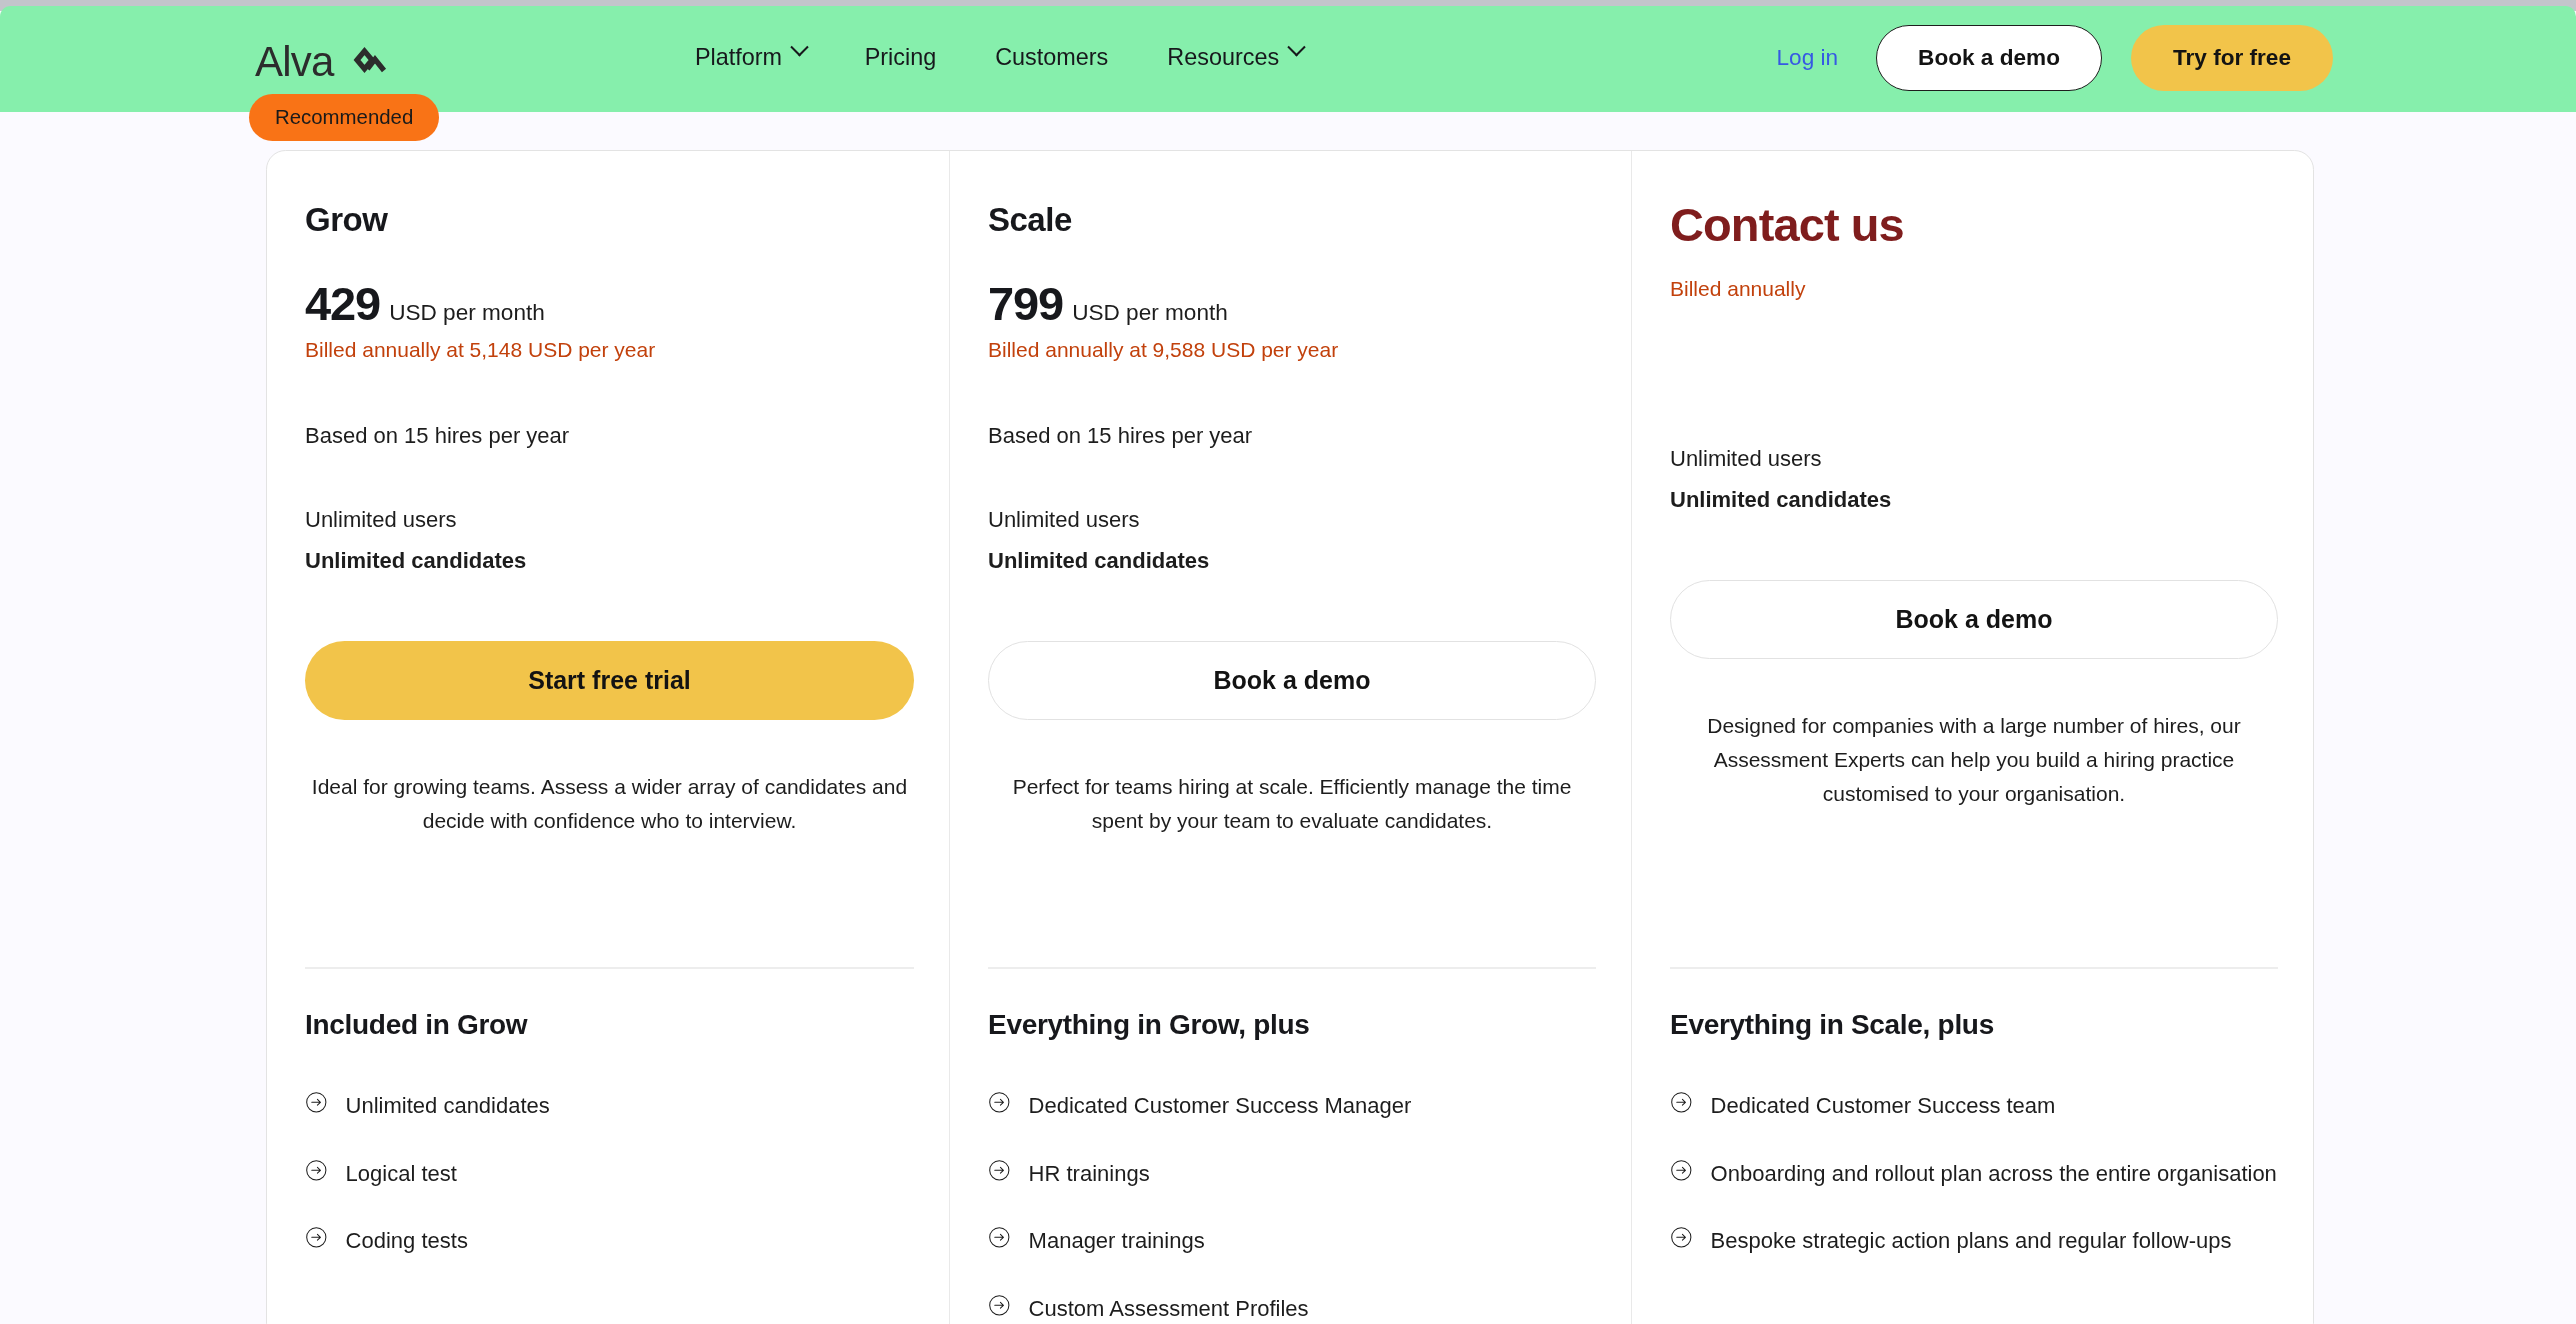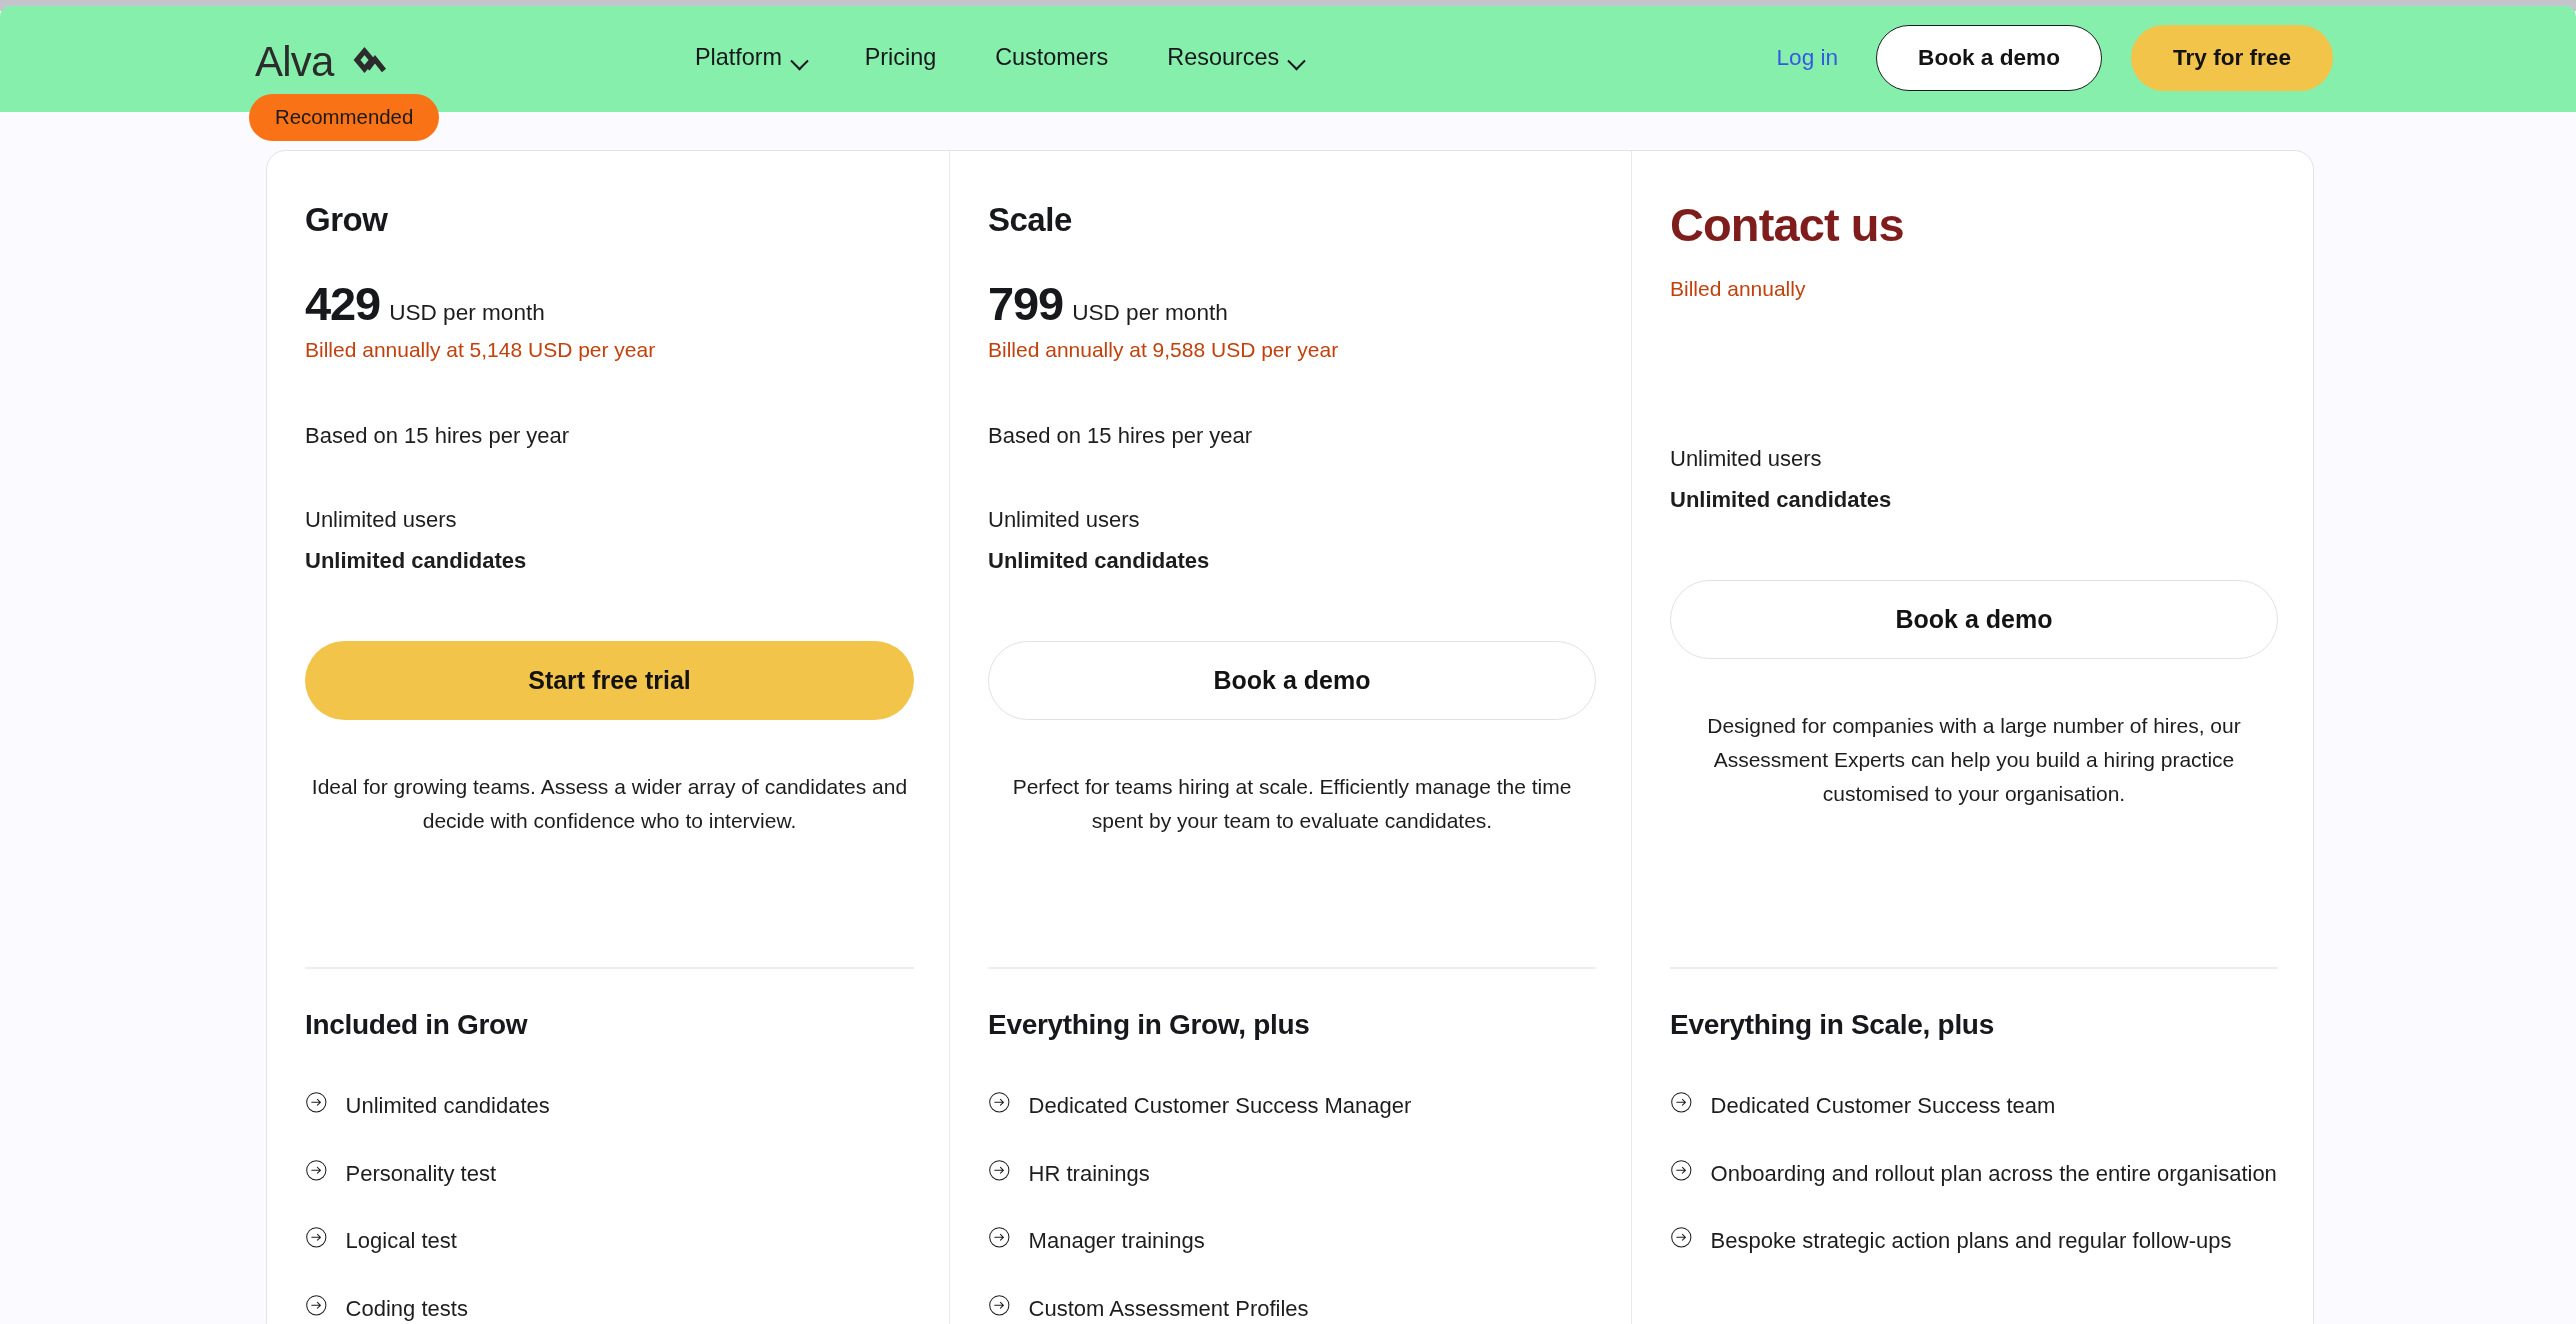--- a/index.html
+++ b/index.html
@@ -58,21 +58,21 @@
   .main-nav {
     position: absolute;
     left: 695px;
     top: 38px;
     display: flex;
     align-items: center;
     gap: 59px;
   }
   .nav-item {
     display: flex;
-    align-items: flex-end;
+    align-items: flex-start;
     gap: 10.6px;
     font-size: 23.4px;
     font-weight: 500;
     color: #17181c;
     cursor: pointer;
     white-space: nowrap;
   }
   .chev {
     display: inline-block;
     width: 13px; height: 13px;
@@ -366,27 +366,20 @@
                 <circle cx="12" cy="12" r="10.2" fill="none" stroke="#1d1d1d" stroke-width="1.1"></circle>
                 <path d="M7.2 12h9.2M13.2 8.9l3.2 3.1-3.2 3.1" fill="none" stroke="#1d1d1d" stroke-width="1.1" stroke-linecap="round" stroke-linejoin="round"></path>
               </svg></span>
           <span class="feature-label">Unlimited candidates</span>
         </div>
         <div class="feature-item">
           <span class="feature-icon"><svg width="22.6" height="22.6" viewBox="0 0 24 24">
                 <circle cx="12" cy="12" r="10.2" fill="none" stroke="#1d1d1d" stroke-width="1.1"></circle>
                 <path d="M7.2 12h9.2M13.2 8.9l3.2 3.1-3.2 3.1" fill="none" stroke="#1d1d1d" stroke-width="1.1" stroke-linecap="round" stroke-linejoin="round"></path>
               </svg></span>
-          <span class="feature-label">Personality test</span>
-        </div>
-        <div class="feature-item">
-          <span class="feature-icon"><svg width="22.6" height="22.6" viewBox="0 0 24 24">
-                <circle cx="12" cy="12" r="10.2" fill="none" stroke="#1d1d1d" stroke-width="1.1"></circle>
-                <path d="M7.2 12h9.2M13.2 8.9l3.2 3.1-3.2 3.1" fill="none" stroke="#1d1d1d" stroke-width="1.1" stroke-linecap="round" stroke-linejoin="round"></path>
-              </svg></span>
           <span class="feature-label">Logical test</span>
         </div>
         <div class="feature-item">
           <span class="feature-icon"><svg width="22.6" height="22.6" viewBox="0 0 24 24">
                 <circle cx="12" cy="12" r="10.2" fill="none" stroke="#1d1d1d" stroke-width="1.1"></circle>
                 <path d="M7.2 12h9.2M13.2 8.9l3.2 3.1-3.2 3.1" fill="none" stroke="#1d1d1d" stroke-width="1.1" stroke-linecap="round" stroke-linejoin="round"></path>
               </svg></span>
           <span class="feature-label">Coding tests</span>
         </div>
       </div>

